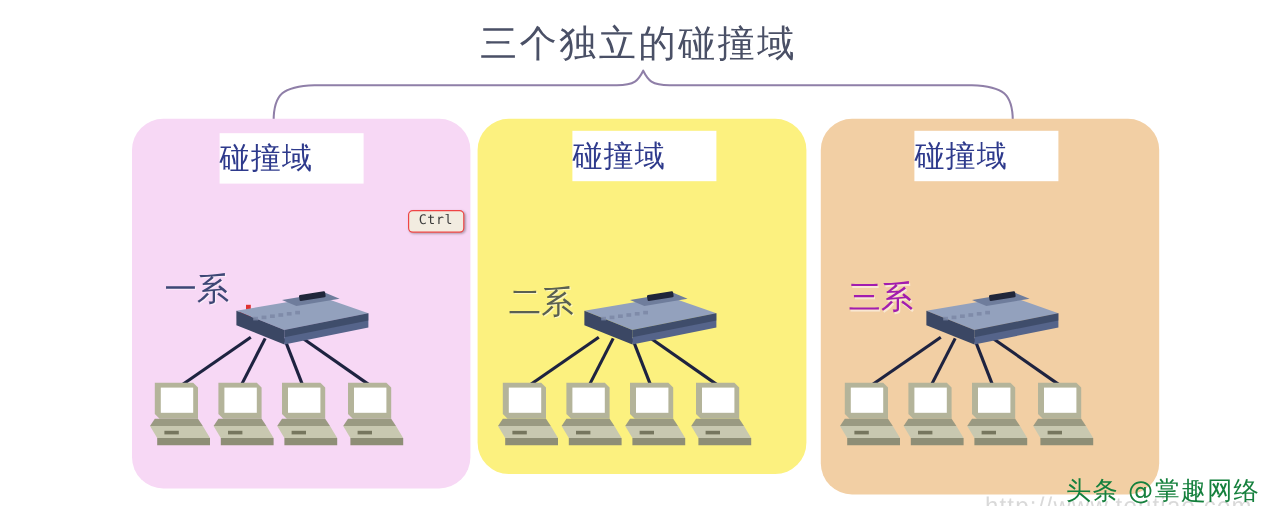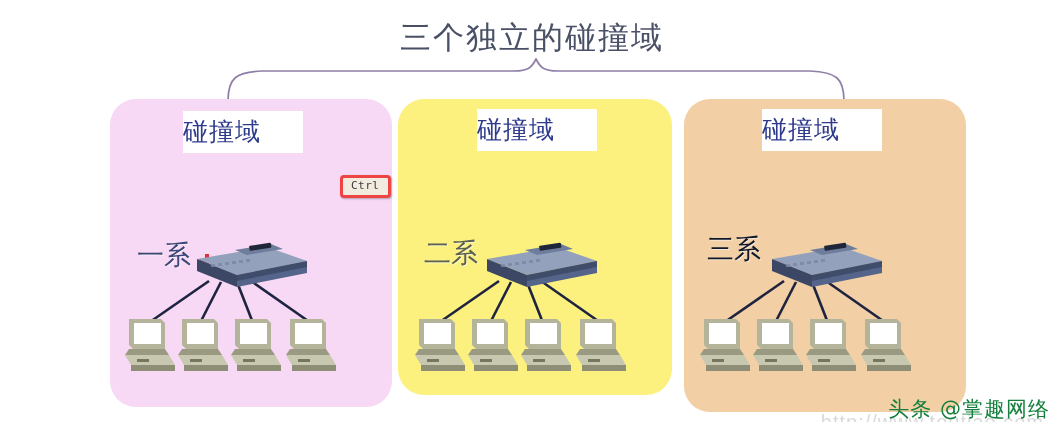--- a/index.html
+++ b/index.html
@@ -68,42 +68,42 @@
   #domain-label-2 { left: 477px; top: 95px; width: 120px; height: 42px; }
   #domain-label-3 { left: 762px; top: 95px; width: 120px; height: 42px; }
 
   
   #ctrl-badge {
     position: absolute;
     left: 340px;
     top: 161px;
     padding: 1px 8px 2px 8px;
     background: #f2ece0;
-    border: 3px solid #ef4444;
+    border: 1px solid #ef4444;
     border-radius: 4px;
     font-family: "DejaVu Sans Mono", "Liberation Mono", monospace;
     font-size: 11px;
     line-height: 14px;
     color: #3a3a3a;
     box-shadow: 1px 1px 2px rgba(0,0,0,0.28);
     letter-spacing: 0.5px;
   }
 
   
   .group-name {
     position: absolute;
     font-family: "DejaVu Sans", "Liberation Sans", sans-serif;
     font-size: 27px;
     line-height: 34px;
     white-space: nowrap;
     text-shadow: 1px 1px 0 rgba(255,255,255,0.5);
   }
-  #group-name-1 { left: 137px; top: 224px; color: #3d4775; }
+  #group-name-1 { left: 137px; top: 211px; color: #3d4775; }
   #group-name-2 { left: 424px; top: 222px; color: #5a6052; }
-  #group-name-3 { left: 707px; top: 218px; color: #0f172a; }
+  #group-name-3 { left: 707px; top: 218px; color: #a21caf; }
 
   
   #cursor-marker {
     position: absolute;
     left: 200px;
     top: 240px;
     width: 14px;
     height: 14px;
   }
   #cursor-marker::before, #cursor-marker::after {

